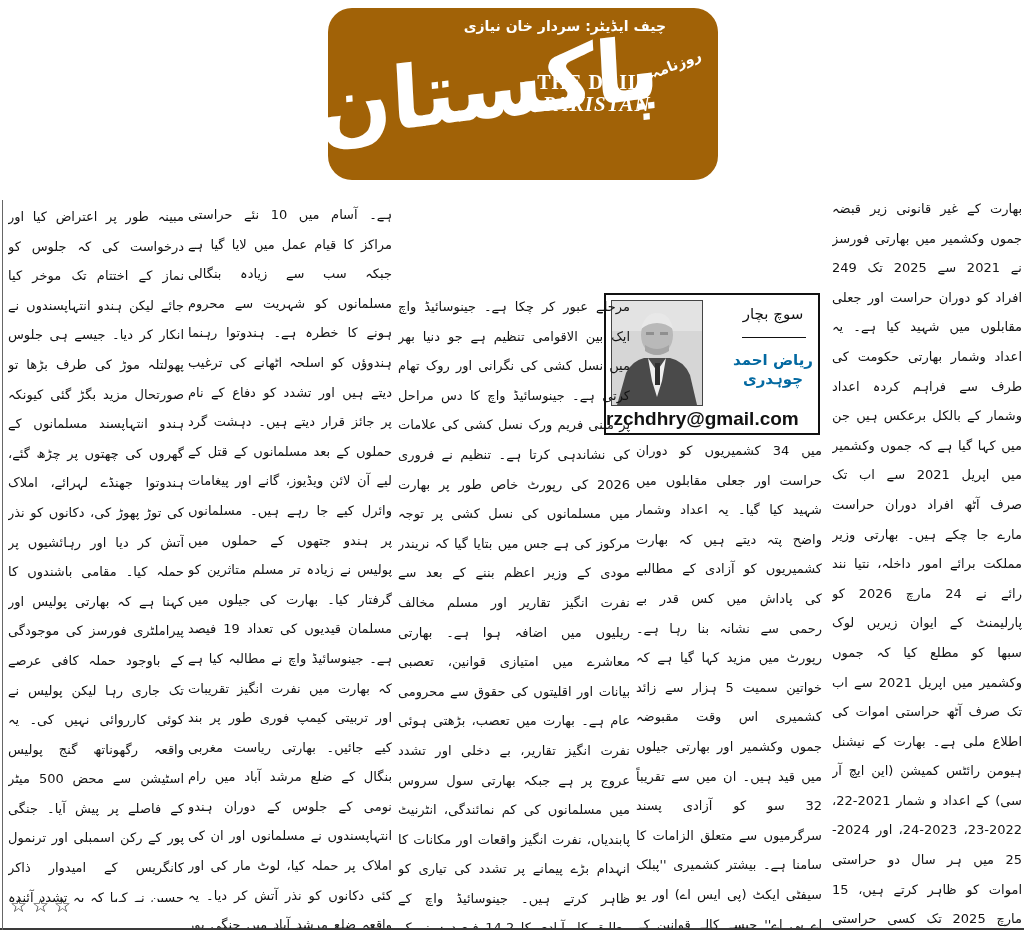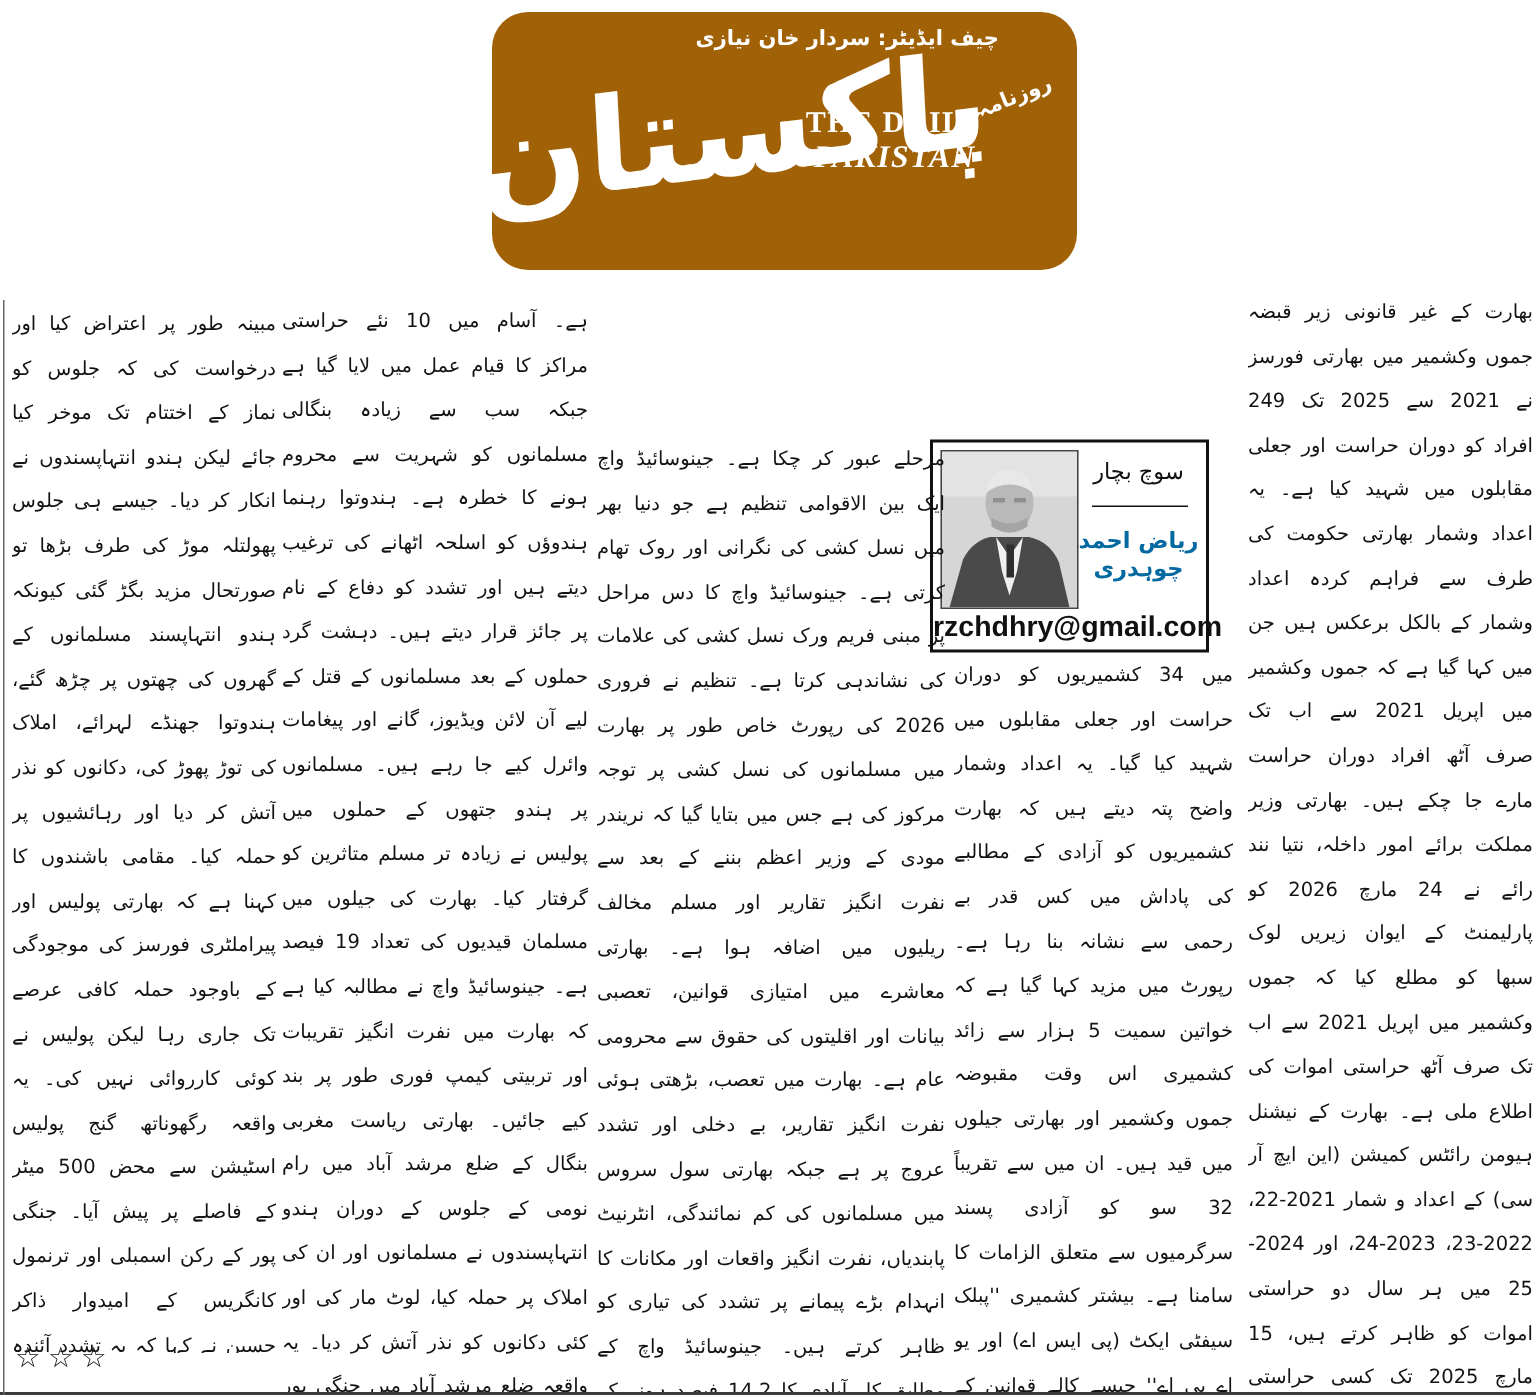--- a/index.html
+++ b/index.html
@@ -13,21 +13,21 @@
   .masthead .en-title{position:absolute;top:64px;right:62px;color:#fff;text-align:center;font-family:"Liberation Serif",serif;font-weight:bold;line-height:1.05;}
   .masthead .en-title .l1{font-size:20px;letter-spacing:1px;display:block;}
   .masthead .en-title .l2{font-size:21px;letter-spacing:1px;display:block;font-style:italic;}
   .masthead .urdu-big{position:absolute;left:2px;top:30px;width:330px;color:#fff;font-size:86px;font-weight:bold;line-height:1.15;direction:rtl;transform:rotate(-7deg) skewX(-4deg);text-align:center;}
 
   
   .headline-box{position:absolute;left:398px;top:206px;width:334px;height:70px;background:#0d0d0d;border:3px solid #fff;outline:2px solid #151515;display:flex;align-items:center;justify-content:center;}
   .headline-box .headline-text{color:#fff;font-size:23px;font-weight:bold;direction:rtl;text-align:center;line-height:1.2;padding:0 6px;}
 
   
-  .author-box{position:absolute;left:620px;top:293px;width:182px;height:138px;background:#fff;border:2px solid #111;}
+  .author-box{position:absolute;left:604px;top:293px;width:182px;height:138px;background:#fff;border:2px solid #111;padding-left:30px;}
   .author-box .photo{position:absolute;left:5px;top:5px;width:90px;height:104px;border:1px solid #444;background:#cfcfcf;overflow:hidden;}
   .author-box .colname{position:absolute;right:8px;top:10px;width:74px;text-align:center;font-size:15px;direction:rtl;color:#111;}
   .author-box .colname-rule{position:absolute;right:12px;top:42px;width:64px;border-top:1.5px solid #111;}
   .author-box .author-name{position:absolute;right:2px;top:56px;width:86px;text-align:center;font-size:15px;font-weight:bold;direction:rtl;color:#0369a1;line-height:1.25;}
   .author-box .email{position:absolute;left:0;bottom:3px;width:100%;font-size:19px;font-weight:bold;font-family:"Liberation Sans",sans-serif;color:#111;}
 
   
   .col{position:absolute;direction:rtl;text-align:justify;font-size:13px;line-height:29.6px;color:#131313;overflow:hidden;word-spacing:1px;}
   .col-1{left:832px;top:194px;width:190px;height:734px;}
   .col-2{left:636px;top:436px;width:186px;height:492px;}

